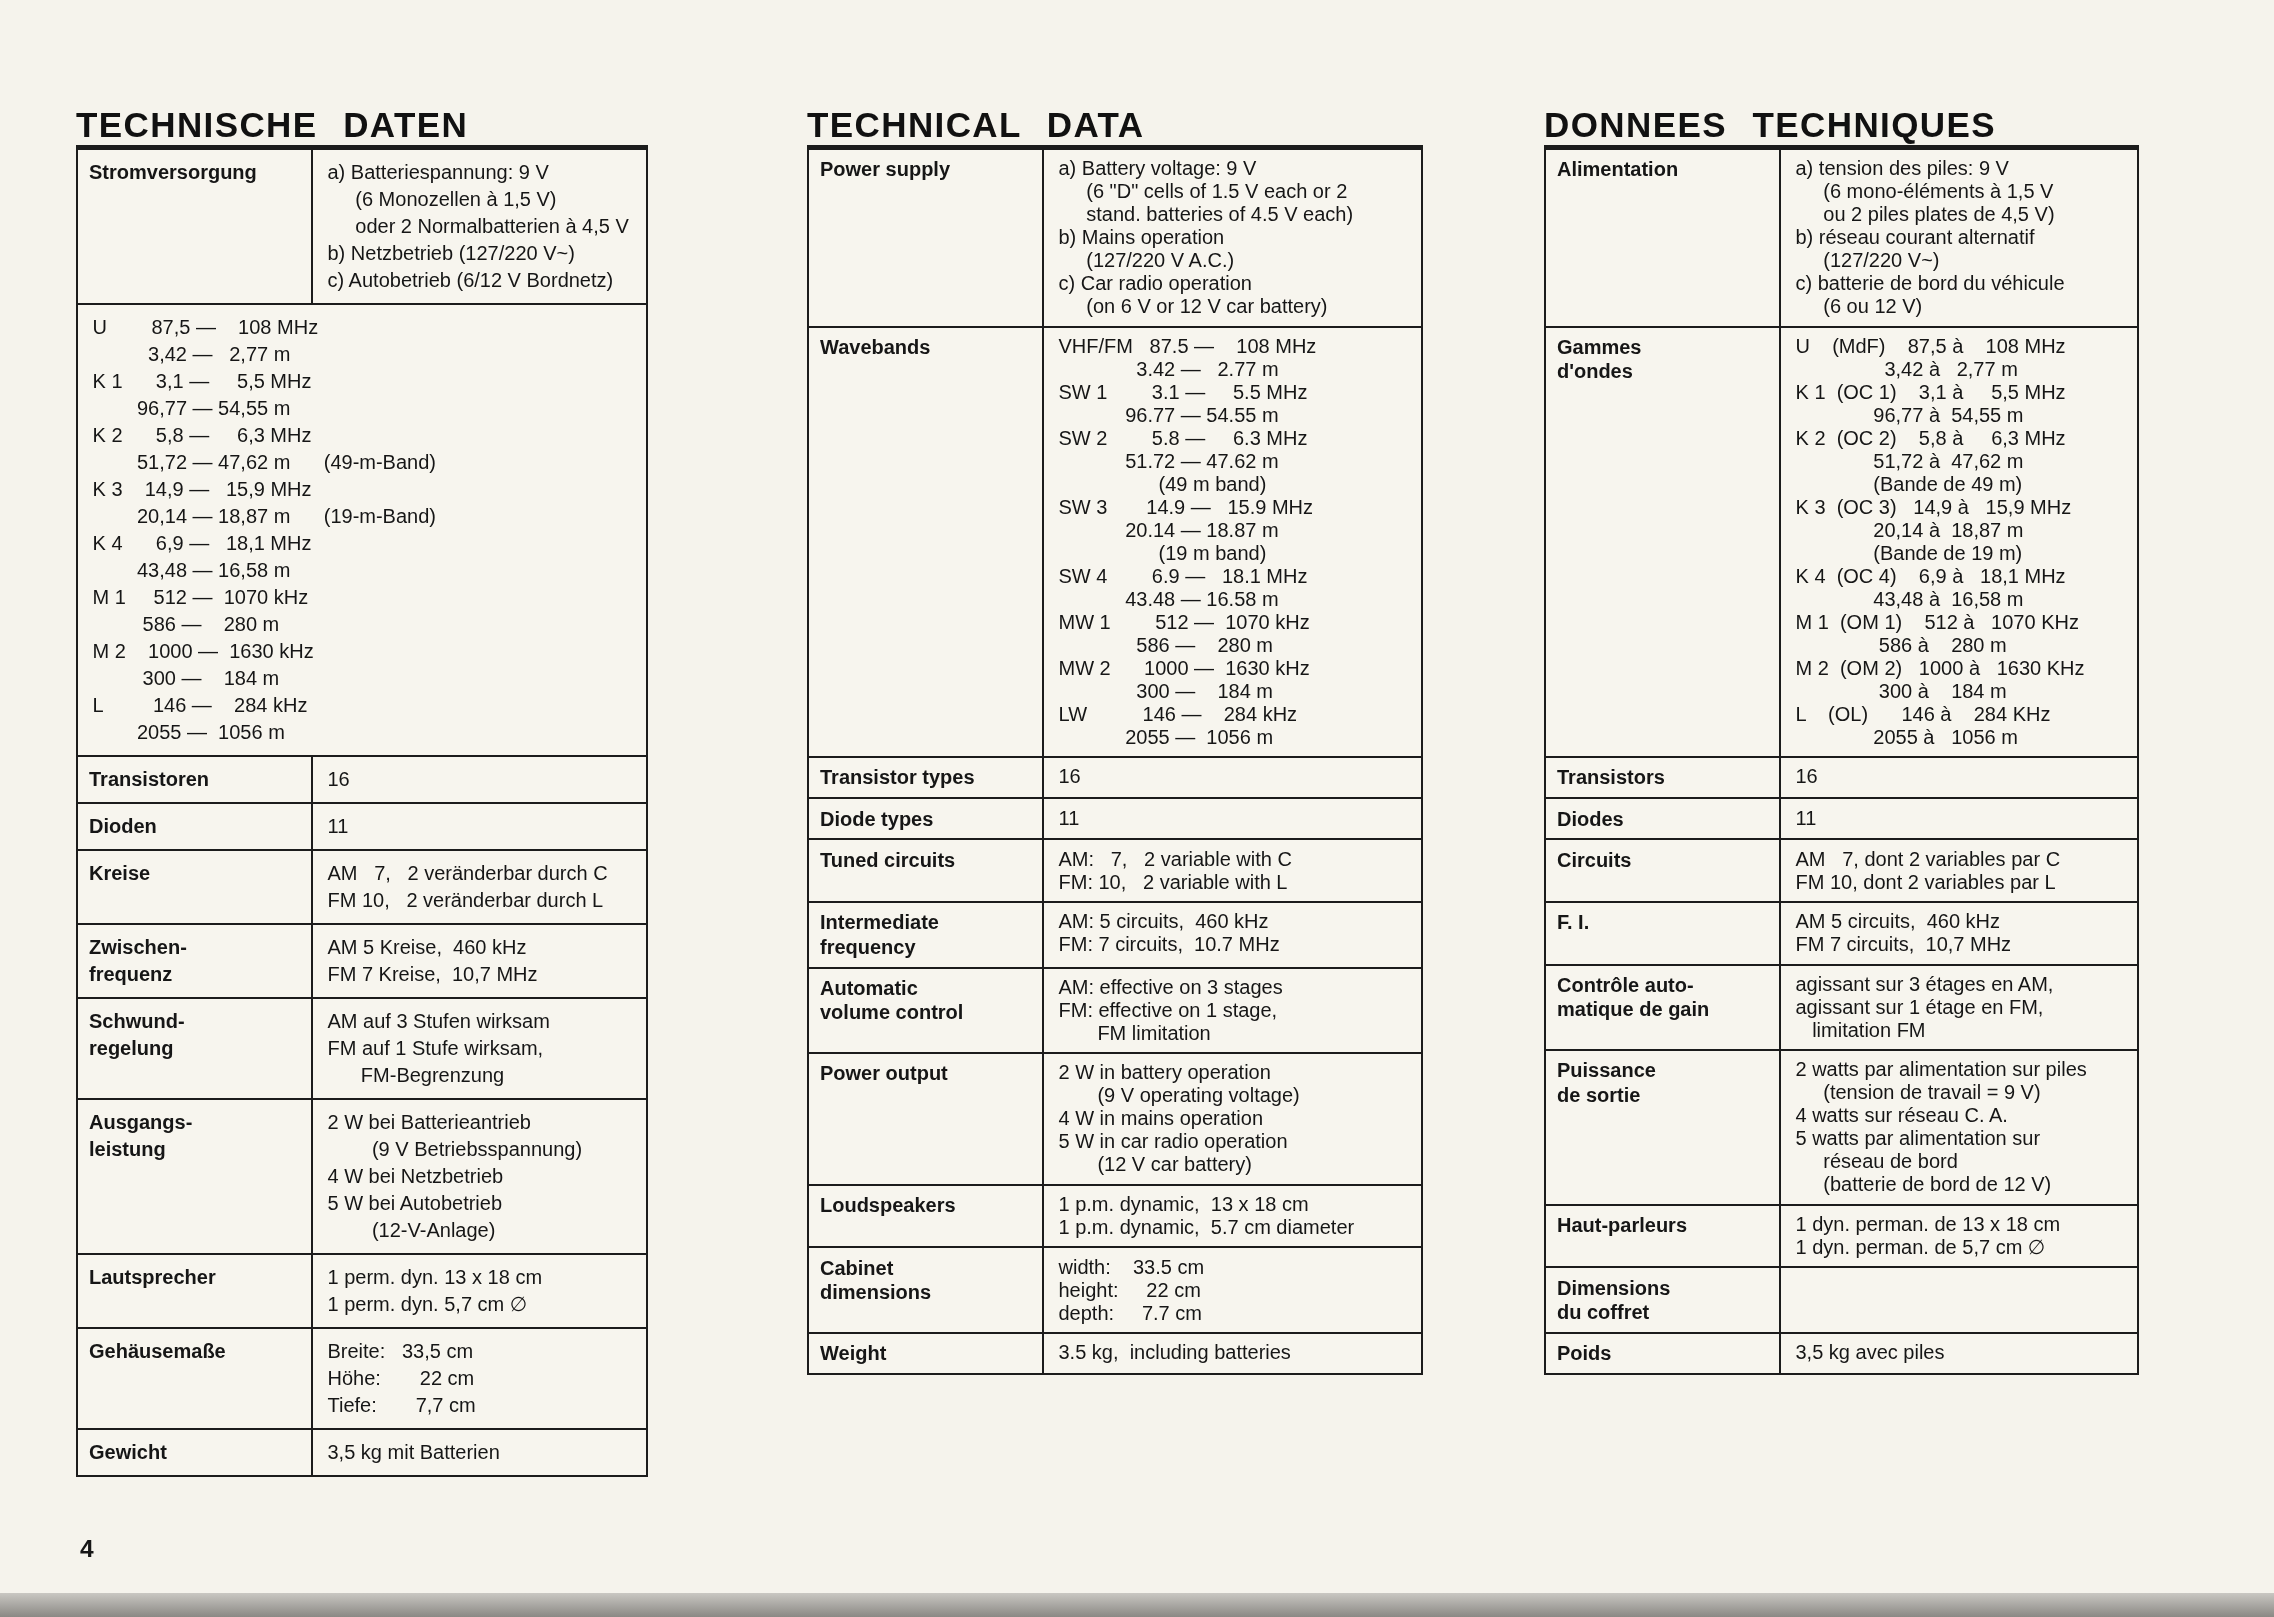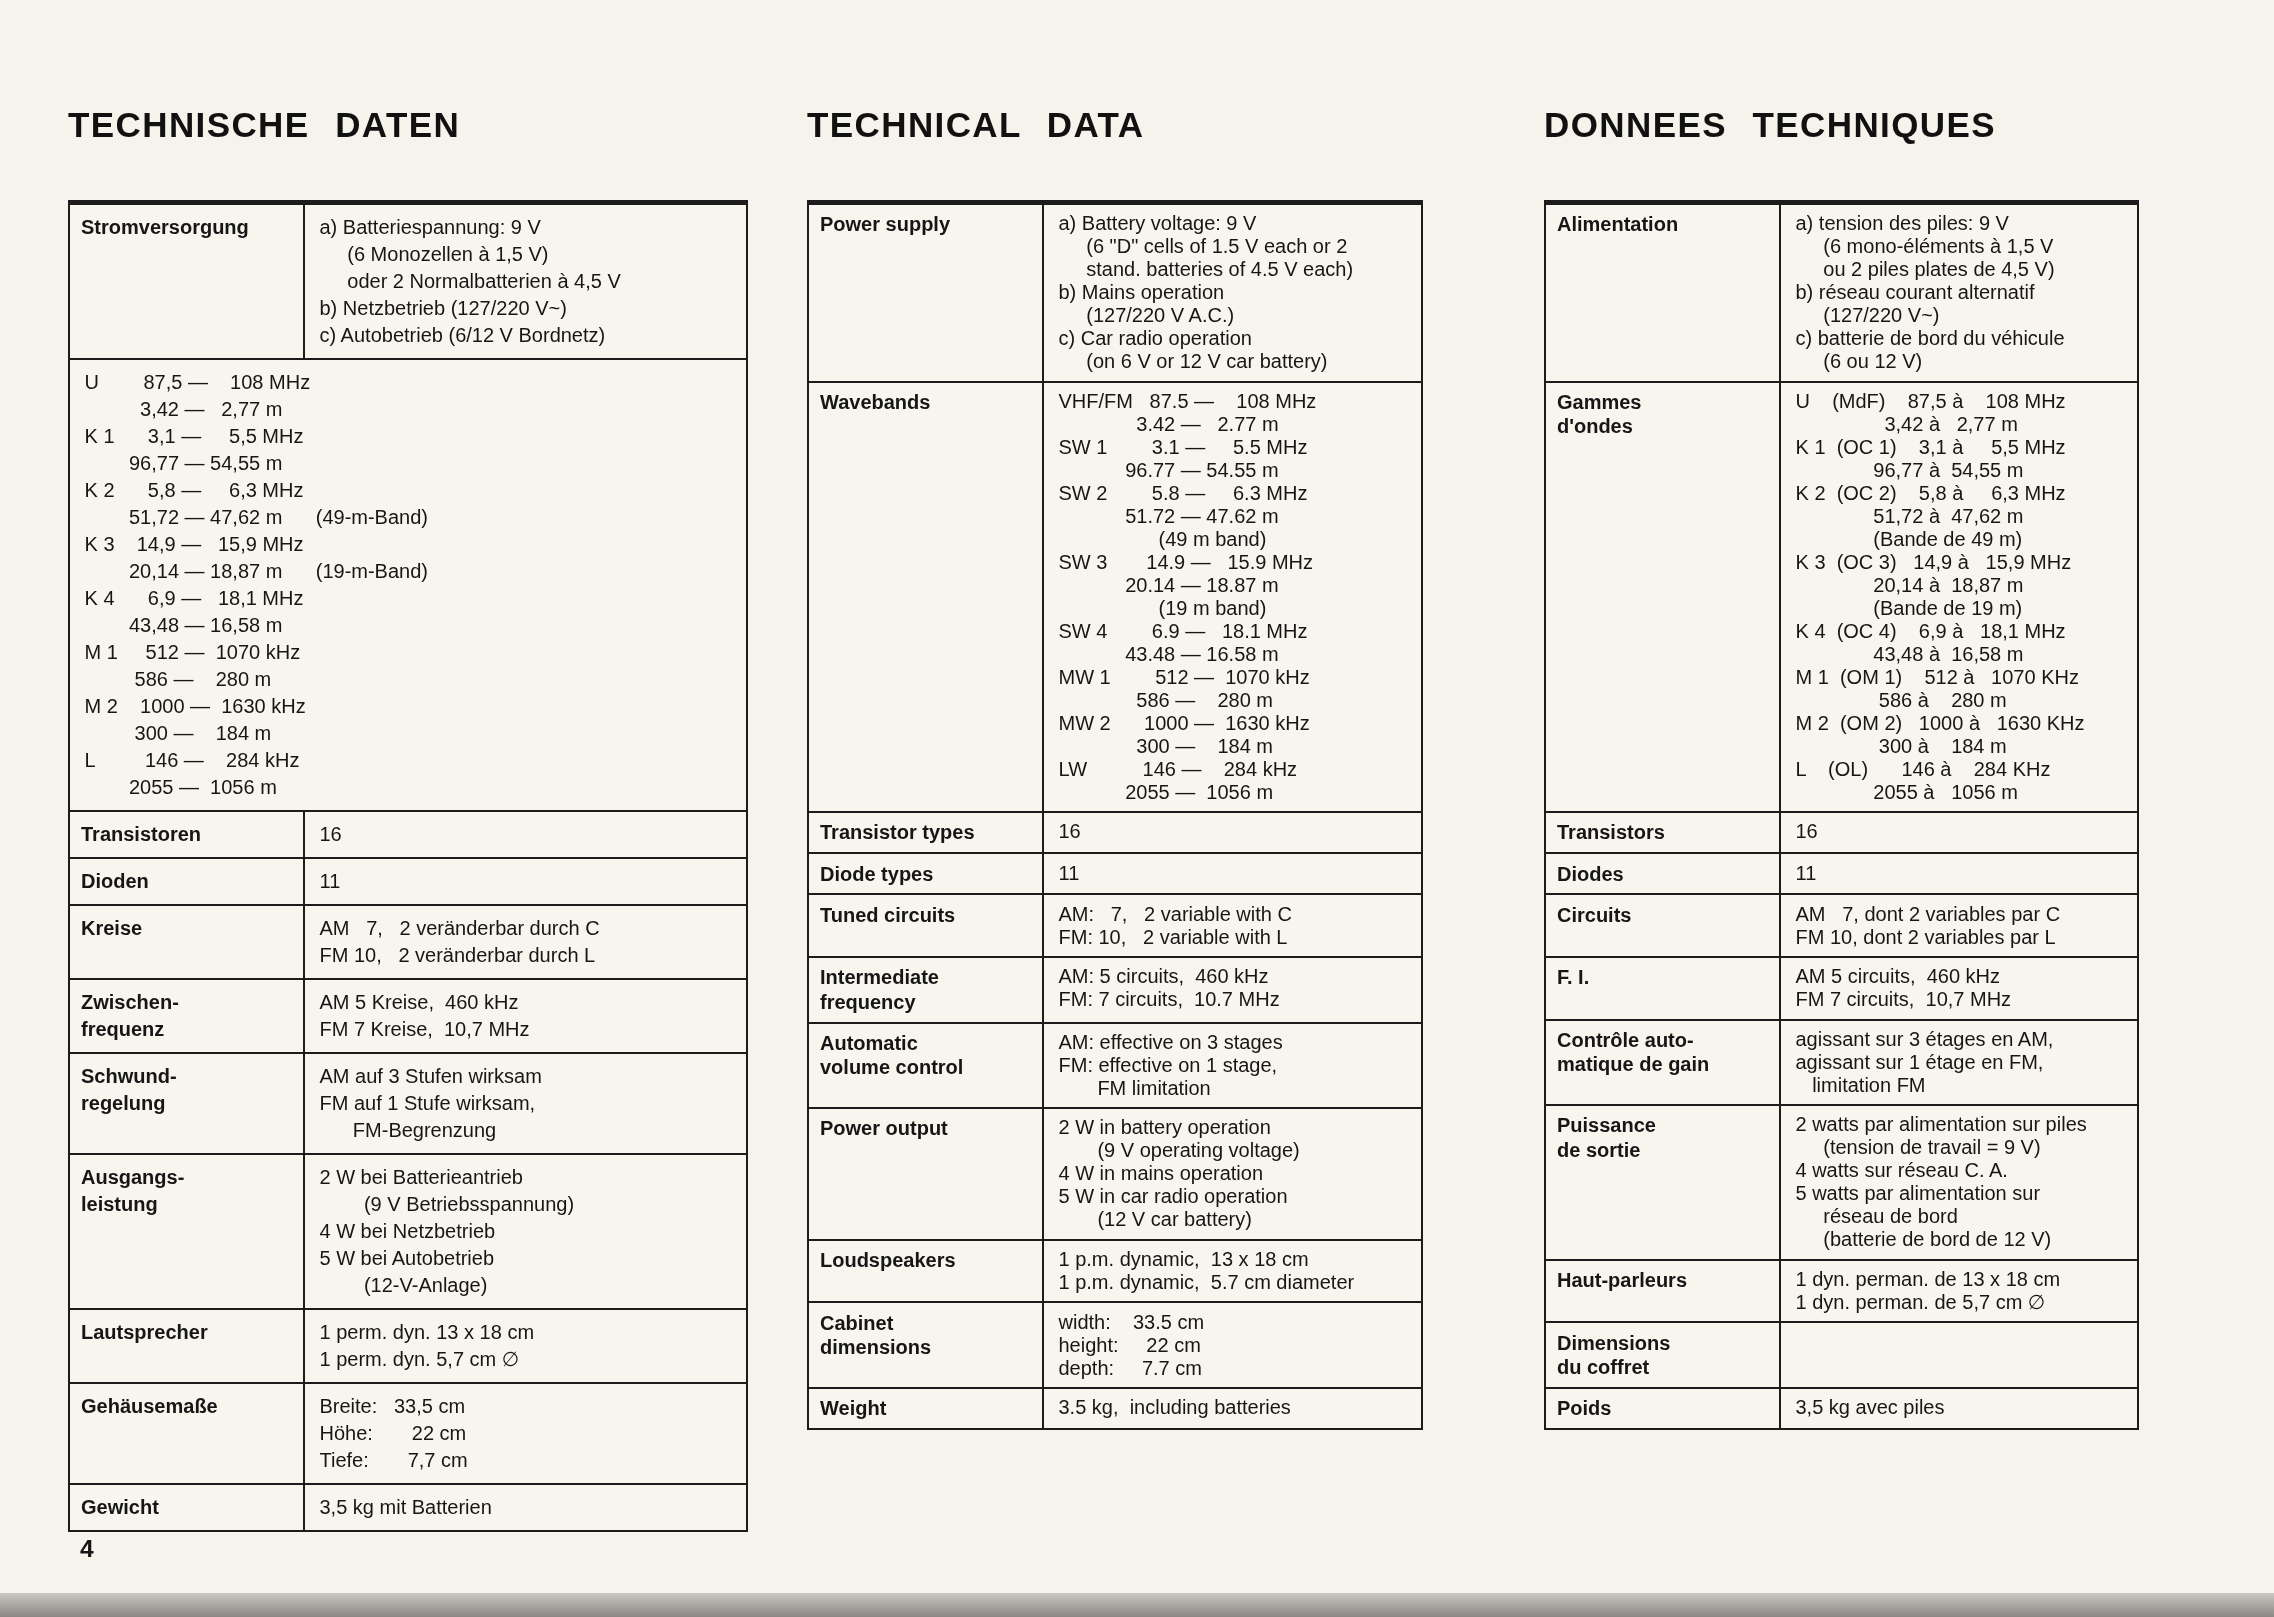--- a/index.html
+++ b/index.html
@@ -4,29 +4,28 @@
 <style>
   html,body{margin:0;padding:0;}
   body{
     width:2275px;height:1617px;position:relative;
     background:#f5f3ec;
     font-family:"Liberation Sans", sans-serif;
     color:#161616;
     overflow:hidden;
   }
   .col{position:absolute;top:105px;}
-  #col-0{left:68px;width:680px;}
+  #col-0{left:76px;width:572px;}
   #col-1{left:807px;width:616px;}
   #col-2{left:1544px;width:595px;}
   h1.section-title{
     font-size:35px;font-weight:bold;margin:0;
     letter-spacing:1.4px;word-spacing:14.5px;color:#111;
   }
   .dtable{
-    margin-top:55px;
     border:2.7px solid #1c1c1c;
     border-top-width:5.5px;
     background:#f7f5ee;
   }
   .trow{display:flex;}
   .trow + .trow{border-top:2.7px solid #1c1c1c;}
   .cell-label{
     flex:0 0 235px;max-width:235px;box-sizing:border-box;
     border-right:2.7px solid #1c1c1c;
     padding:7.3px 5.5px 7.3px 11px;

